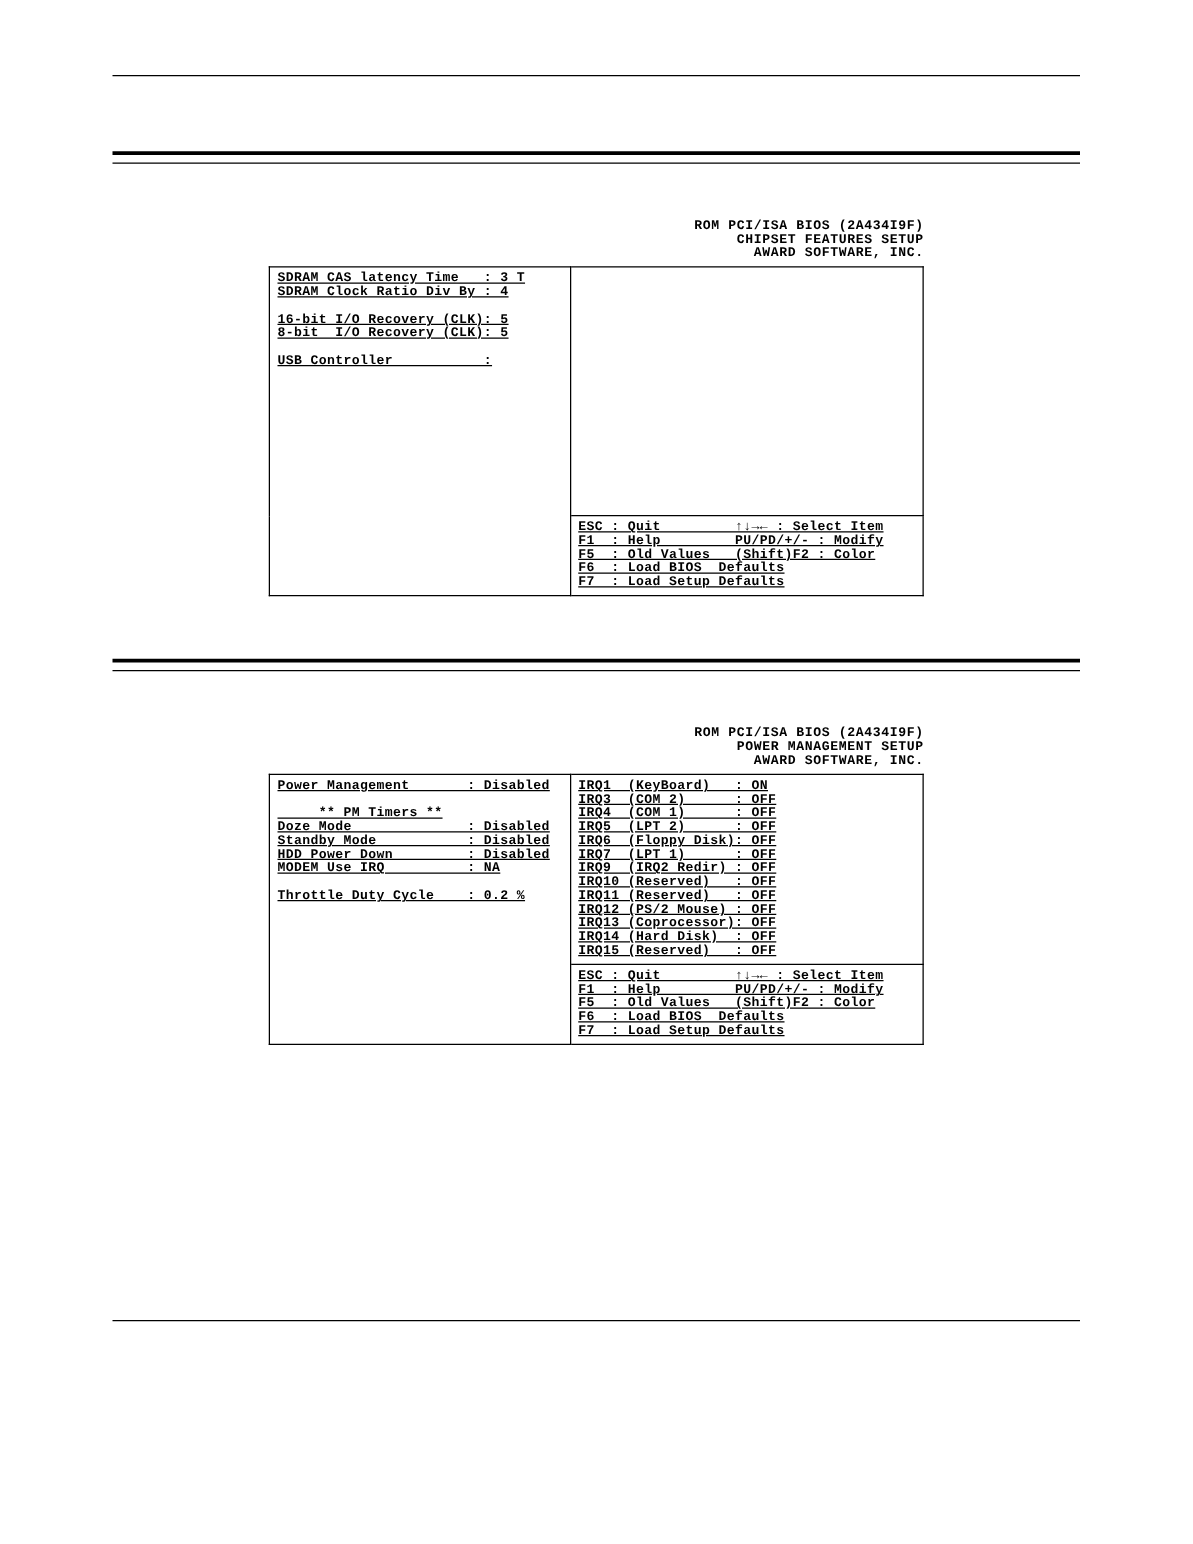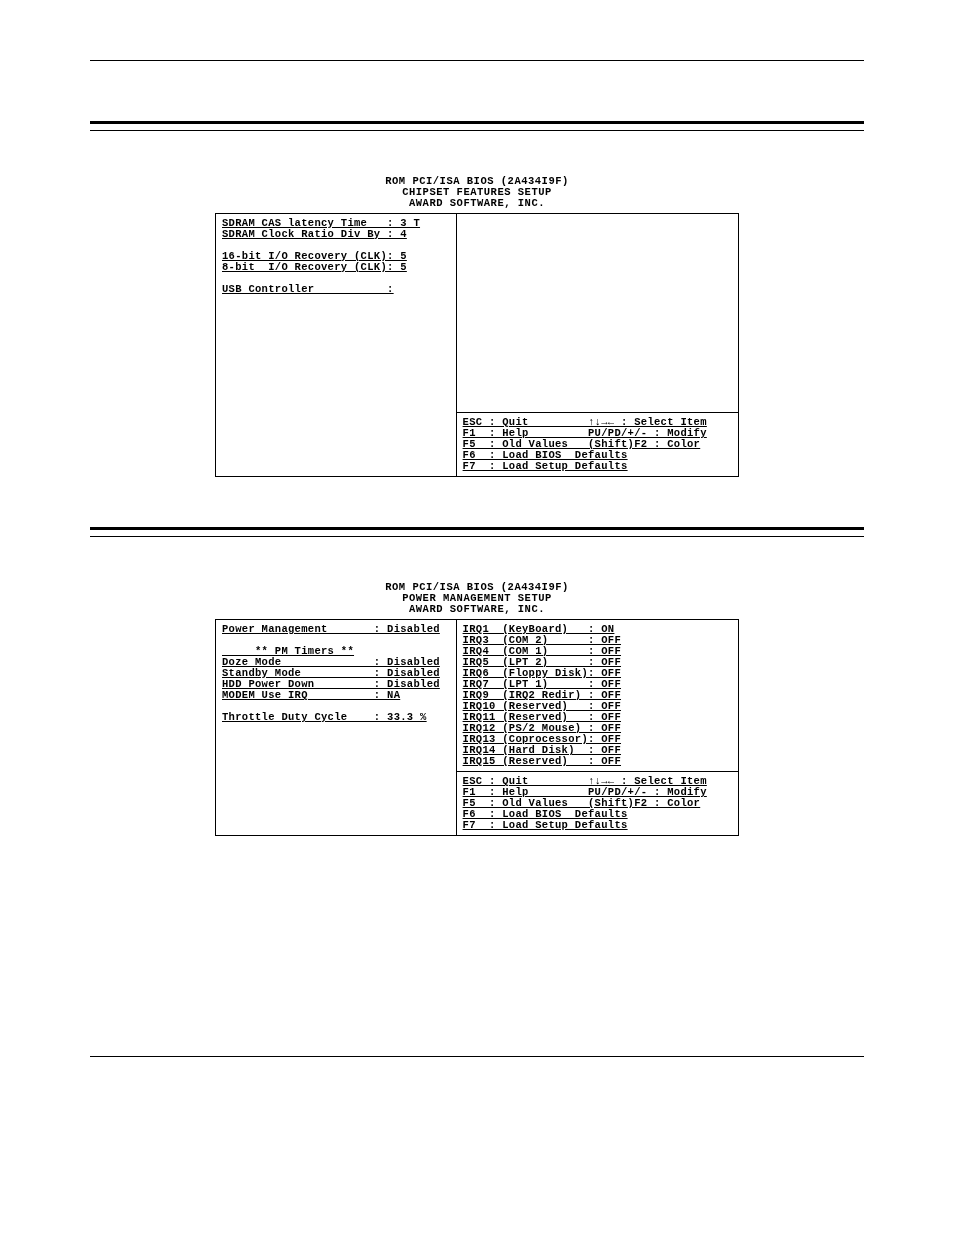--- a/index.html
+++ b/index.html
@@ -24,21 +24,21 @@
     border-top: 3px solid #000;
     margin: 0;
   }
   .section-gap-above { height: 60px; }
   .section-gap-between-rules { height: 6px; }
   .bios-wrap {
     margin: 45px auto 0 auto;
     width: 524px;
   }
   .bios-title {
-    text-align: center;
+    text-align: right;
     font-size: 10.5px;
     line-height: 1.05;
     letter-spacing: 0.5px;
     margin-bottom: 4px;
     white-space: pre;
     font-weight: bold;
   }
   table.bios {
     border-collapse: collapse;
     width: 100%;
@@ -124,21 +124,21 @@
           <tr>
         <td class="col-left" rowspan="2">
           <pre class="cell">Power Management       : Disabled
 
      ** PM Timers **
 Doze Mode              : Disabled
 Standby Mode           : Disabled
 HDD Power Down         : Disabled
 MODEM Use IRQ          : NA
 
-Throttle Duty Cycle    : 33.3 %</pre>
+Throttle Duty Cycle    : 0.2 %</pre>
         </td>
         <td class="col-right">
           <pre class="cell">IRQ1  (KeyBoard)   : ON
 IRQ3  (COM 2)      : OFF
 IRQ4  (COM 1)      : OFF
 IRQ5  (LPT 2)      : OFF
 IRQ6  (Floppy Disk): OFF
 IRQ7  (LPT 1)      : OFF
 IRQ9  (IRQ2 Redir) : OFF
 IRQ10 (Reserved)   : OFF

